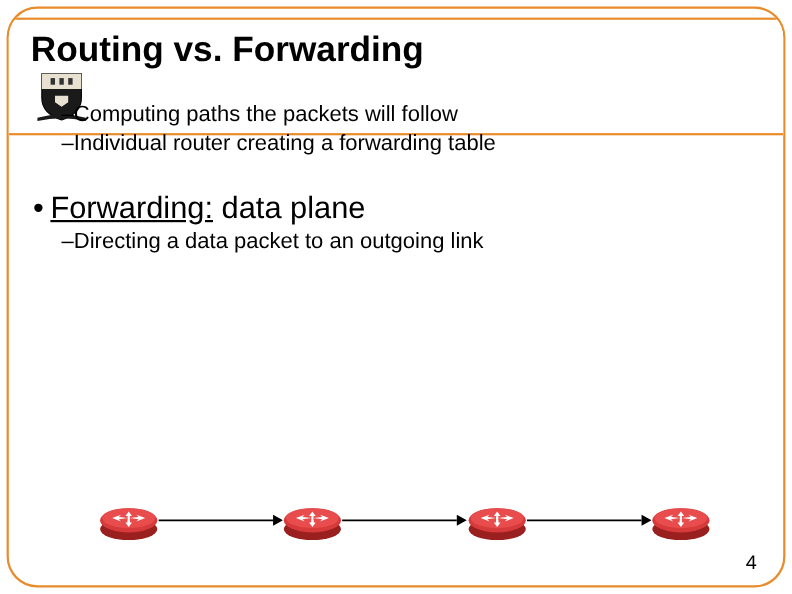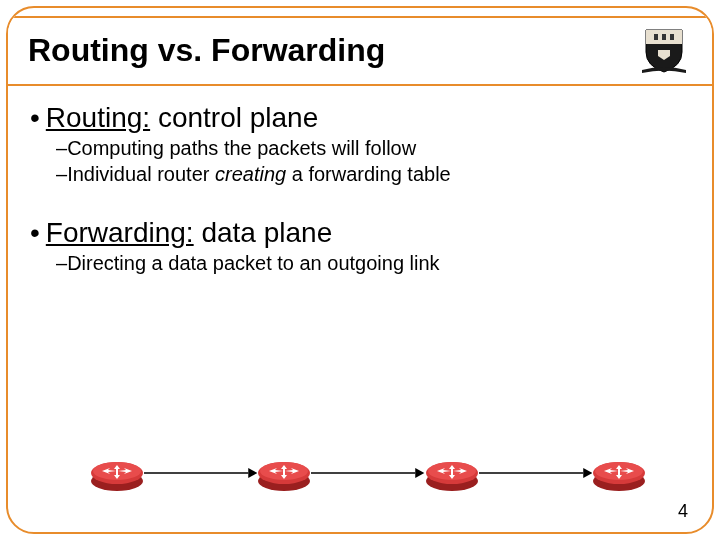--- a/index.html
+++ b/index.html
@@ -22,23 +22,24 @@
   }
   .title-band {
     position: absolute;
     left: -2px;
     right: -2px;
     top: 8px;
     border-top: 2px solid #e88c2b;
     border-bottom: 2px solid #e88c2b;
     padding: 8px 22px 10px 22px;
     display: flex;
-    align-items: center;
+    align-items: flex-start;
     justify-content: space-between;
     background: #fff;
+    flex-direction: column;
   }
   .title-text {
     font-size: 32px;
     font-weight: bold;
     color: #000;
   }
   .crest {
     width: 56px;
     height: 48px;
     display: flex;
@@ -61,21 +62,21 @@
   .lvl1 .bull { margin-right: 6px; }
   .uline { text-decoration: underline; }
   .lvl2 {
     font-size: 20px;
     color: #000;
     margin-left: 26px;
     line-height: 1.28;
     white-space: nowrap;
   }
   .lvl2 .dash { margin-right: 0; }
-  .italic { font-style: italic; }
+  .italic { }
   .gap { height: 20px; }
   .routers {
     position: absolute;
     left: 80px;
     bottom: 32px;
     width: 560px;
     height: 54px;
     display: flex;
     align-items: center;
     justify-content: space-between;
@@ -122,23 +123,20 @@
         <rect x="26" y="8" width="4" height="6" fill="#333"></rect>
         <rect x="34" y="8" width="4" height="6" fill="#333"></rect>
         <path d="M22 24 L34 24 L34 30 L28 34 L22 30 Z" fill="#e8e0d0"></path>
         <path d="M6 44 Q28 38 50 44 L50 47 Q28 42 6 47 Z" fill="#1a1a1a"></path>
       </svg>
     </div>
   </div>
 
   <div class="content">
 
-    <div class="lvl1">
-      <span class="bull">•</span><span class="uline">Routing:</span><span> control plane</span>
-    </div>
     <div class="lvl2"><span class="dash">–</span><span>Computing paths the packets will follow</span></div>
     <div class="lvl2"><span class="dash">–</span><span>Individual router </span><span class="italic">creating</span><span> a forwarding table</span></div>
 
     <div class="gap"></div>
 
     <div class="lvl1">
       <span class="bull">•</span><span class="uline">Forwarding:</span><span> data plane</span>
     </div>
     <div class="lvl2"><span class="dash">–</span><span>Directing a data packet to an outgoing link</span></div>
 

